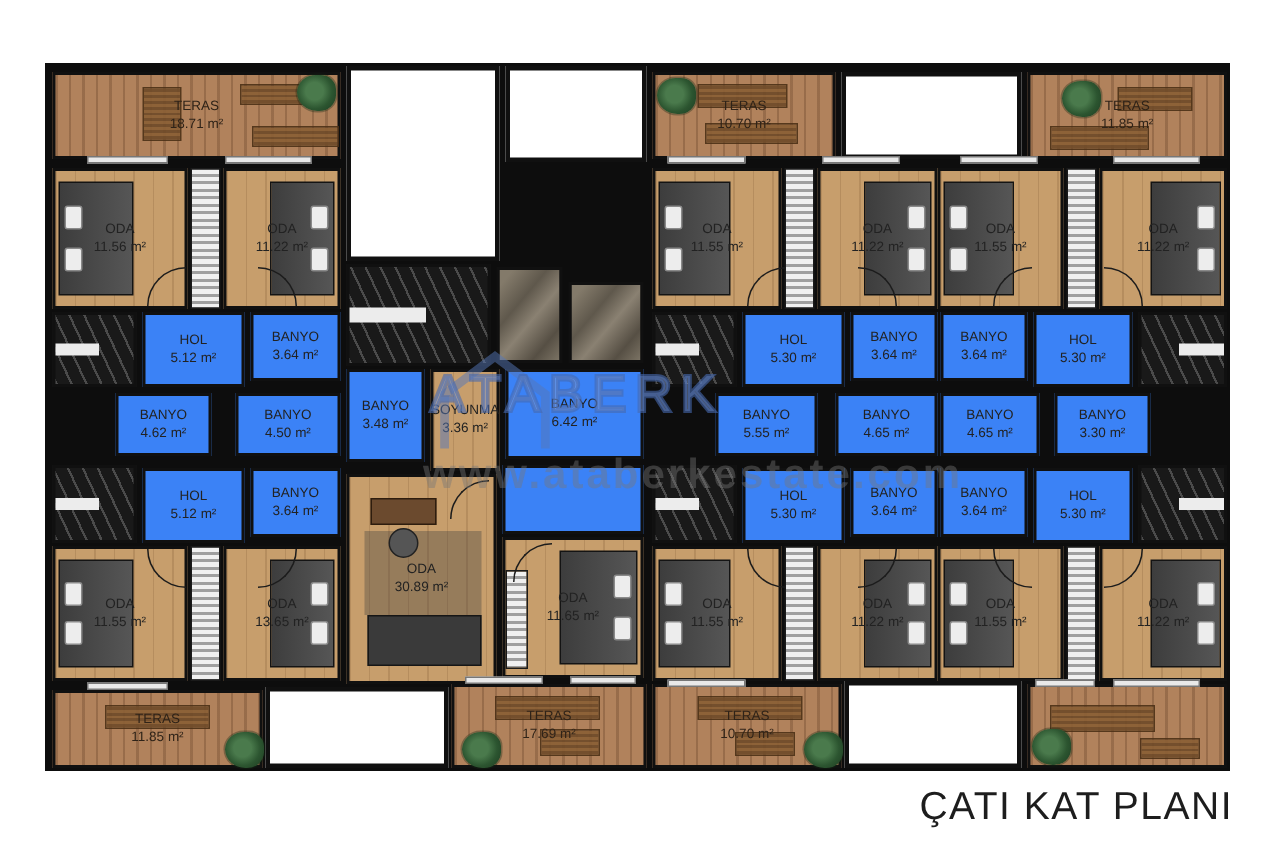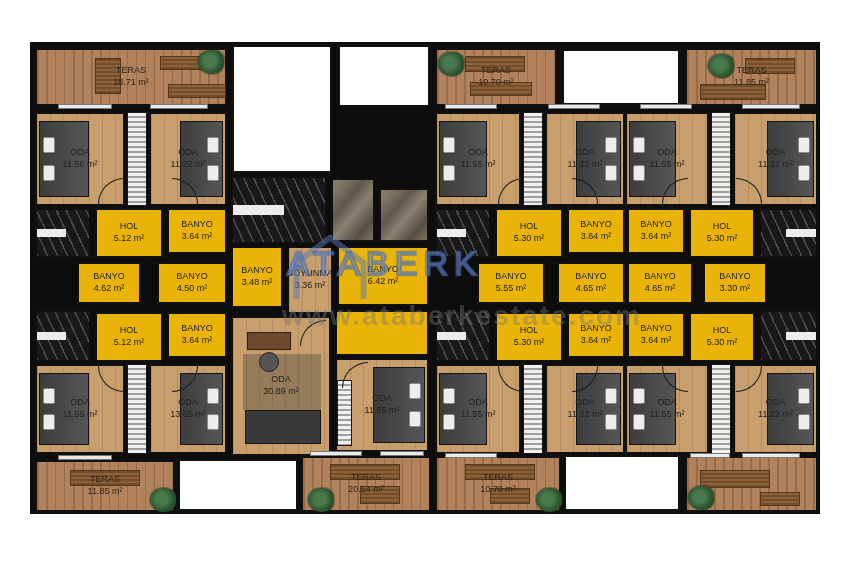--- a/index.html
+++ b/index.html
@@ -3,21 +3,21 @@
 <meta charset="utf-8">
 <style>
   html,body{margin:0;padding:0;background:#fff;}
   #stage{position:relative;width:850px;height:566px;background:#ffffff;overflow:hidden;
          font-family:"Liberation Sans",sans-serif;}
   #plate{position:absolute;left:30px;top:42px;width:790px;height:472px;background:#0d0d0d;}
   .room{position:absolute;box-sizing:border-box;border:2.5px solid #101010;
         display:flex;align-items:center;justify-content:center;}
   .wood{background:#c79e6c repeating-linear-gradient(90deg, rgba(80,45,15,.15) 0 1px, transparent 1px 13px);}
   .deck{background:#b1825c repeating-linear-gradient(90deg, rgba(61,31,12,.22) 0 1.5px, transparent 1.5px 9px);}
-  .white{background:#eab308;}
+  .white{background:#3b82f6;}
   .void{background:#ffffff;border-width:3px;}
   .stairs{background:#191919;}
   .stairs::before{content:"";position:absolute;inset:0;
         background:repeating-linear-gradient(65deg, rgba(205,205,205,.28) 0 1.5px, transparent 1.5px 9px);}
   .stairs::after{content:"";position:absolute;top:42%;height:16%;width:55%;background:#ececec;}
   .stairs.fl::after{left:0;} .stairs.fr::after{right:0;}
   .elev{background:linear-gradient(130deg,#837a6a 10%,#5f584c 35%,#8a8172 55%,#564f44 80%,#7b7364 100%);}
   .lbl{position:relative;z-index:3;font-size:9px;line-height:1.3;color:#222;text-align:center;}
   .deck .lbl{color:#2f2318;}
   .bed{position:absolute;top:7px;bottom:7px;width:56%;background:linear-gradient(90deg,#3d3d3d,#565656);
@@ -191,21 +191,21 @@
       </div>
     <div class="lbl">
         <div>ODA</div>
         <div>11.65 m²</div>
       </div>
   </div>
   <div class="ward" style="left:337px;top:380px;width:15px;height:66px"></div>
   <div class="room deck" style="left:301px;top:456px;width:130px;height:56px">
     <div class="lbl">
         <div>TERAS</div>
-        <div>20.54 m²</div>
+        <div>17.69 m²</div>
       </div>
   </div>
   <div class="room deck" style="left:435px;top:456px;width:126px;height:56px">
     <div class="lbl">
         <div>TERAS</div>
         <div>10.70 m²</div>
       </div>
   </div>
 
   <div class="room deck" style="left:435px;top:48px;width:122px;height:58px">
@@ -434,13 +434,14 @@
   <div class="door bl" style="left:662px;top:366px"></div>
   <div class="door br" style="left:736px;top:366px"></div>
   <div class="door tl" style="left:300px;top:320px"></div>
   <div class="door tl" style="left:342px;top:362px"></div>
 
   <svg id="wm-house" width="84" height="70" viewBox="0 0 100 80">
     <path d="M10 78 V35 L50 5 L90 35 V78" fill="none" stroke="#5678b8" stroke-width="7"></path>
   </svg>
   <div id="wm-brand">ATABERK</div>
   <div id="wm-url">www.ataberkestate.com</div>
+  <div id="plan-title">ÇATI KAT PLANI</div>
 </div>
 
 </body></html>

